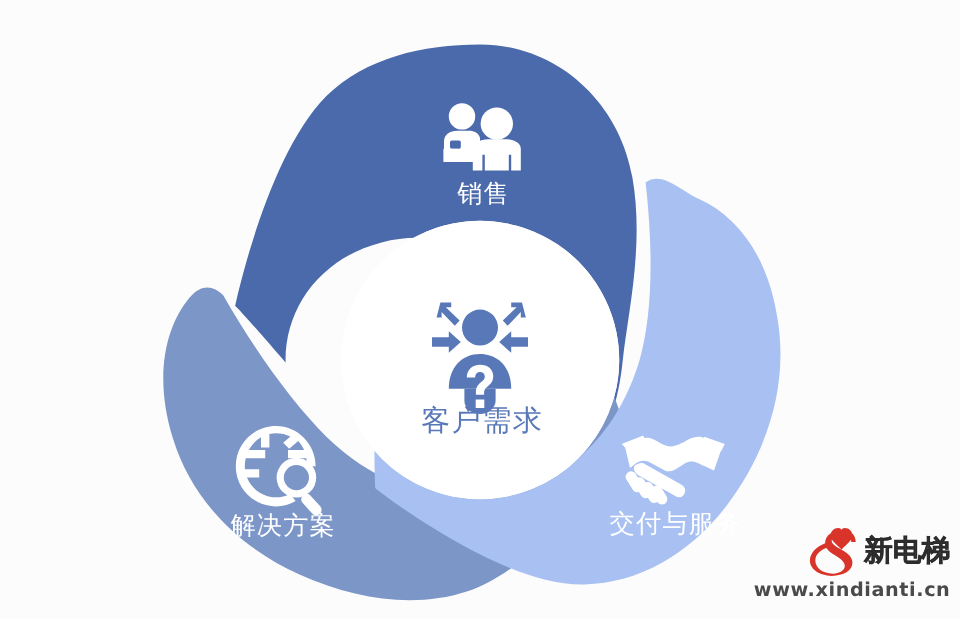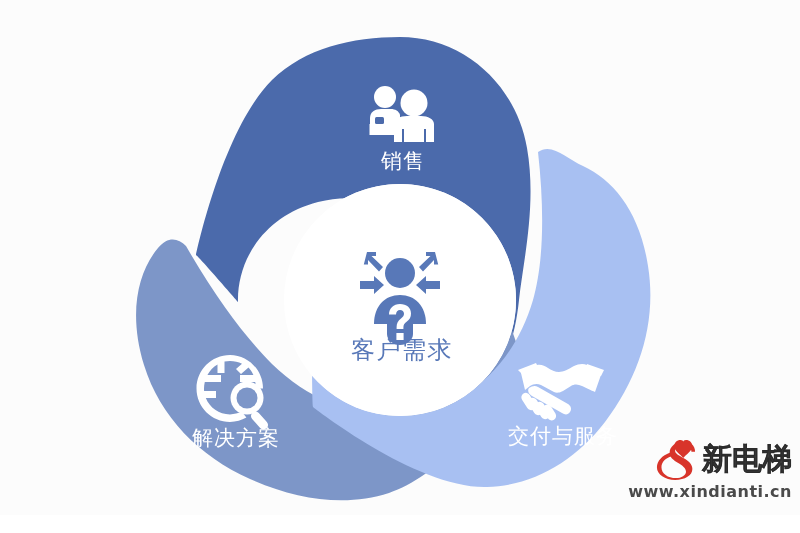--- a/index.html
+++ b/index.html
@@ -57,21 +57,21 @@
     gap: 6px;
     height: 44px;
   }
   .wm-mark {
     width: 40px;
     height: 42px;
     flex: 0 0 auto;
   }
   .wm-cn {
     font-family: "DejaVu Sans", "Liberation Sans", sans-serif;
-    font-size: 30px;
+    font-size: 24px;
     font-weight: bold;
     line-height: 1;
     color: #3b3b3b;
     -webkit-text-stroke: 0.4px #2b2b2b;
     letter-spacing: 0px;
     white-space: nowrap;
   }
   .wm-url {
     font-family: "DejaVu Sans", "Liberation Sans", sans-serif;
     font-size: 16px;

